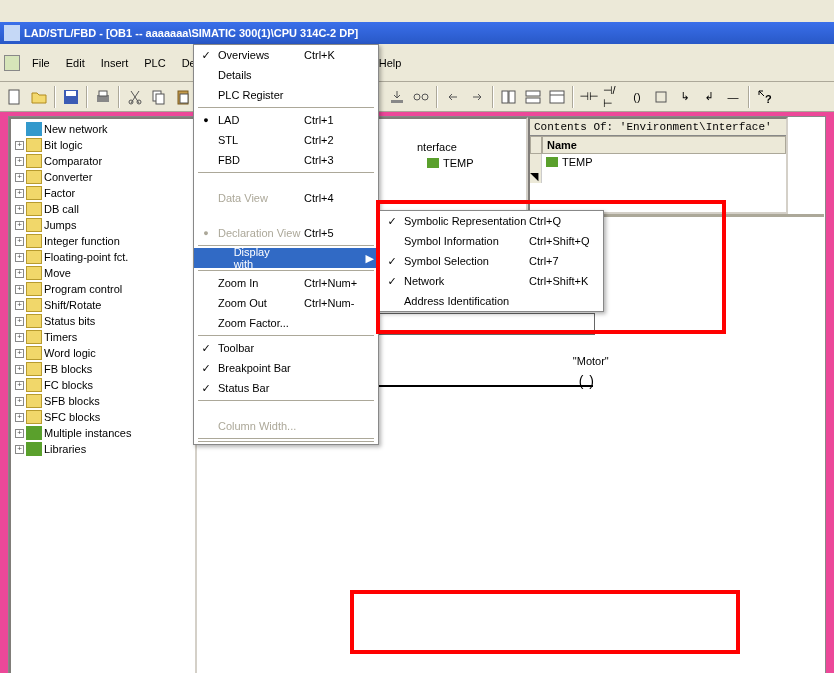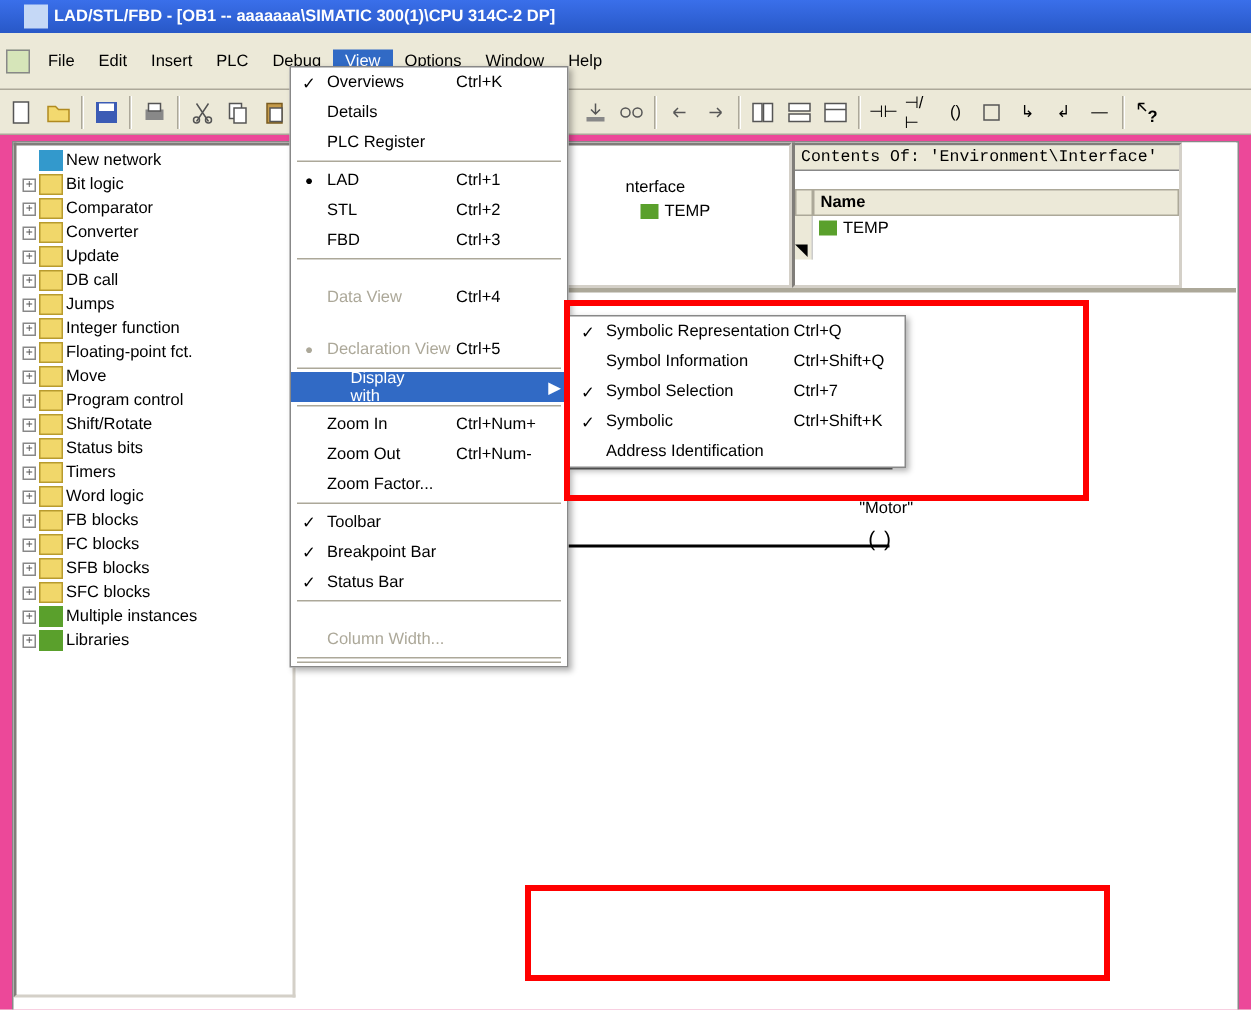--- a/index.html
+++ b/index.html
@@ -1,17 +1,17 @@
 <!DOCTYPE html>
 <html><head>
 <meta charset="utf-8">
 <style>
 * { margin:0; padding:0; box-sizing:border-box; font-family:Tahoma,Arial,sans-serif; font-size:11px; }
 body { background:#ece9d8; width:834px; height:673px; overflow:hidden; position:relative; }
-.titlebar { background:linear-gradient(#3a6fea,#2858c7); height:22px; display:flex; align-items:center; padding:0 16px; color:#fff; font-weight:bold; }
+.titlebar { background:linear-gradient(#3a6fea,#2858c7); height:22px; display:flex; align-items:center; padding:0 4px; color:#fff; font-weight:bold;margin-top:22px; }
 .titlebar .icon { width:16px; height:16px; background:#c5d8f6; margin-right:4px; }
 .menubar { background:#ece9d8; height:38px; display:flex; align-items:center; padding:0 4px; border-bottom:1px solid #aca899; }
 .menubar .mdicon { width:16px; height:16px; background:#d6e5b9; margin-right:4px; border:1px solid #888; }
 .menubar .item { padding:2px 8px; cursor:default; }
 .menubar .item.active { background:#316ac5; color:#fff; }
 .toolbar { background:#ece9d8; height:30px; border-bottom:1px solid #aca899; display:flex; align-items:center; padding:0 4px; gap:2px; }
 .tbtn { width:22px; height:22px; border:1px solid transparent; display:flex; align-items:center; justify-content:center; }
 .sep { width:2px; height:22px; border-left:1px solid #aca899; border-right:1px solid #fff; margin:0 2px; }
 .workspace { position:relative; height:599px; background:#ec4899; }
 .inner-frame { position:absolute; left:8px; top:4px; width:818px; height:590px; border:1px solid #888; background:#fff; }
@@ -21,21 +21,21 @@
 .tree-item .ico { width:16px; height:14px; }
 .ico-net { background:#3399cc; }
 .ico-fold { background:#f1d76a; border:1px solid #b89b2e; }
 .ico-lib { background:#5aa02c; }
 .rightpane { position:absolute; left:192px; top:0; width:623px; height:570px; background:#fff; }
 .right-top { height:100px; border-bottom:3px solid #aca899; display:flex; }
 .rt-left { width:327px; border:2px inset #d4d0c8; background:#fff; padding:20px 10px; }
 .rt-right { width:260px; border:2px inset #d4d0c8; background:#fff; }
 .rt-head { background:#ece9d8; border-bottom:1px solid #888; padding:2px 4px; font-family:Courier New,monospace; }
 .rt-col { display:flex; }
-.rt-colh { border:1px solid #aca899; background:#ece9d8; padding:2px 4px; font-weight:bold;margin-top:12px; }
+.rt-colh { border:1px solid #aca899; background:#ece9d8; padding:2px 4px; font-weight:bold; }
 .rt-cell { padding:2px 4px; display:flex; align-items:center; gap:4px; font-family:Courier New,monospace; }
 .temp-ico { width:12px; height:10px; background:#5aa02c; display:inline-block; }
 .right-bottom { padding:16px 14px; font-family:'Courier New',monospace; font-size:12px; }
 .ob-title { margin-bottom:10px; }
 .comment-box { border:1px solid #666; background:#fff; padding:2px 4px; width:380px; height:22px; margin-bottom:14px; }
 .net-label { background:#2e9d91; color:#fff; padding:1px 3px; display:inline-block; border:1px dotted #000; }
 .ladder { position:relative; width:380px; height:60px; margin-top:20px; }
 .rail { position:absolute; left:2px; top:0; bottom:0; width:2px; background:#000; }
 .rung { position:absolute; left:2px; top:30px; width:376px; height:2px; background:#000; }
 .contact { position:absolute; top:18px; }
@@ -202,21 +202,21 @@
             <span>Comparator</span>
           </div>
           <div class="tree-item">
             <span class="exp">+</span>
             <span class="ico ico-fold"></span>
             <span>Converter</span>
           </div>
           <div class="tree-item">
             <span class="exp">+</span>
             <span class="ico ico-fold"></span>
-            <span>Update</span>
+            <span>Factor</span>
           </div>
           <div class="tree-item">
             <span class="exp">+</span>
             <span class="ico ico-fold"></span>
             <span>DB call</span>
           </div>
           <div class="tree-item">
             <span class="exp">+</span>
             <span class="ico ico-fold"></span>
             <span>Jumps</span>
@@ -450,21 +450,21 @@
       <span class="lbl">Symbol Information</span>
       <span class="sc">Ctrl+Shift+Q</span>
     </div>
     <div class="dd-row">
       <span class="chk">✓</span>
       <span class="lbl">Symbol Selection</span>
       <span class="sc">Ctrl+7</span>
     </div>
     <div class="dd-row">
       <span class="chk">✓</span>
-      <span class="lbl">Symbolic</span>
+      <span class="lbl">Network</span>
       <span class="sc">Ctrl+Shift+K</span>
     </div>
     <div class="dd-row">
       <span class="chk"></span>
       <span class="lbl">Address Identification</span>
       <span class="sc"></span>
     </div>
   </div>
 
 <div class="redbox1"></div>

